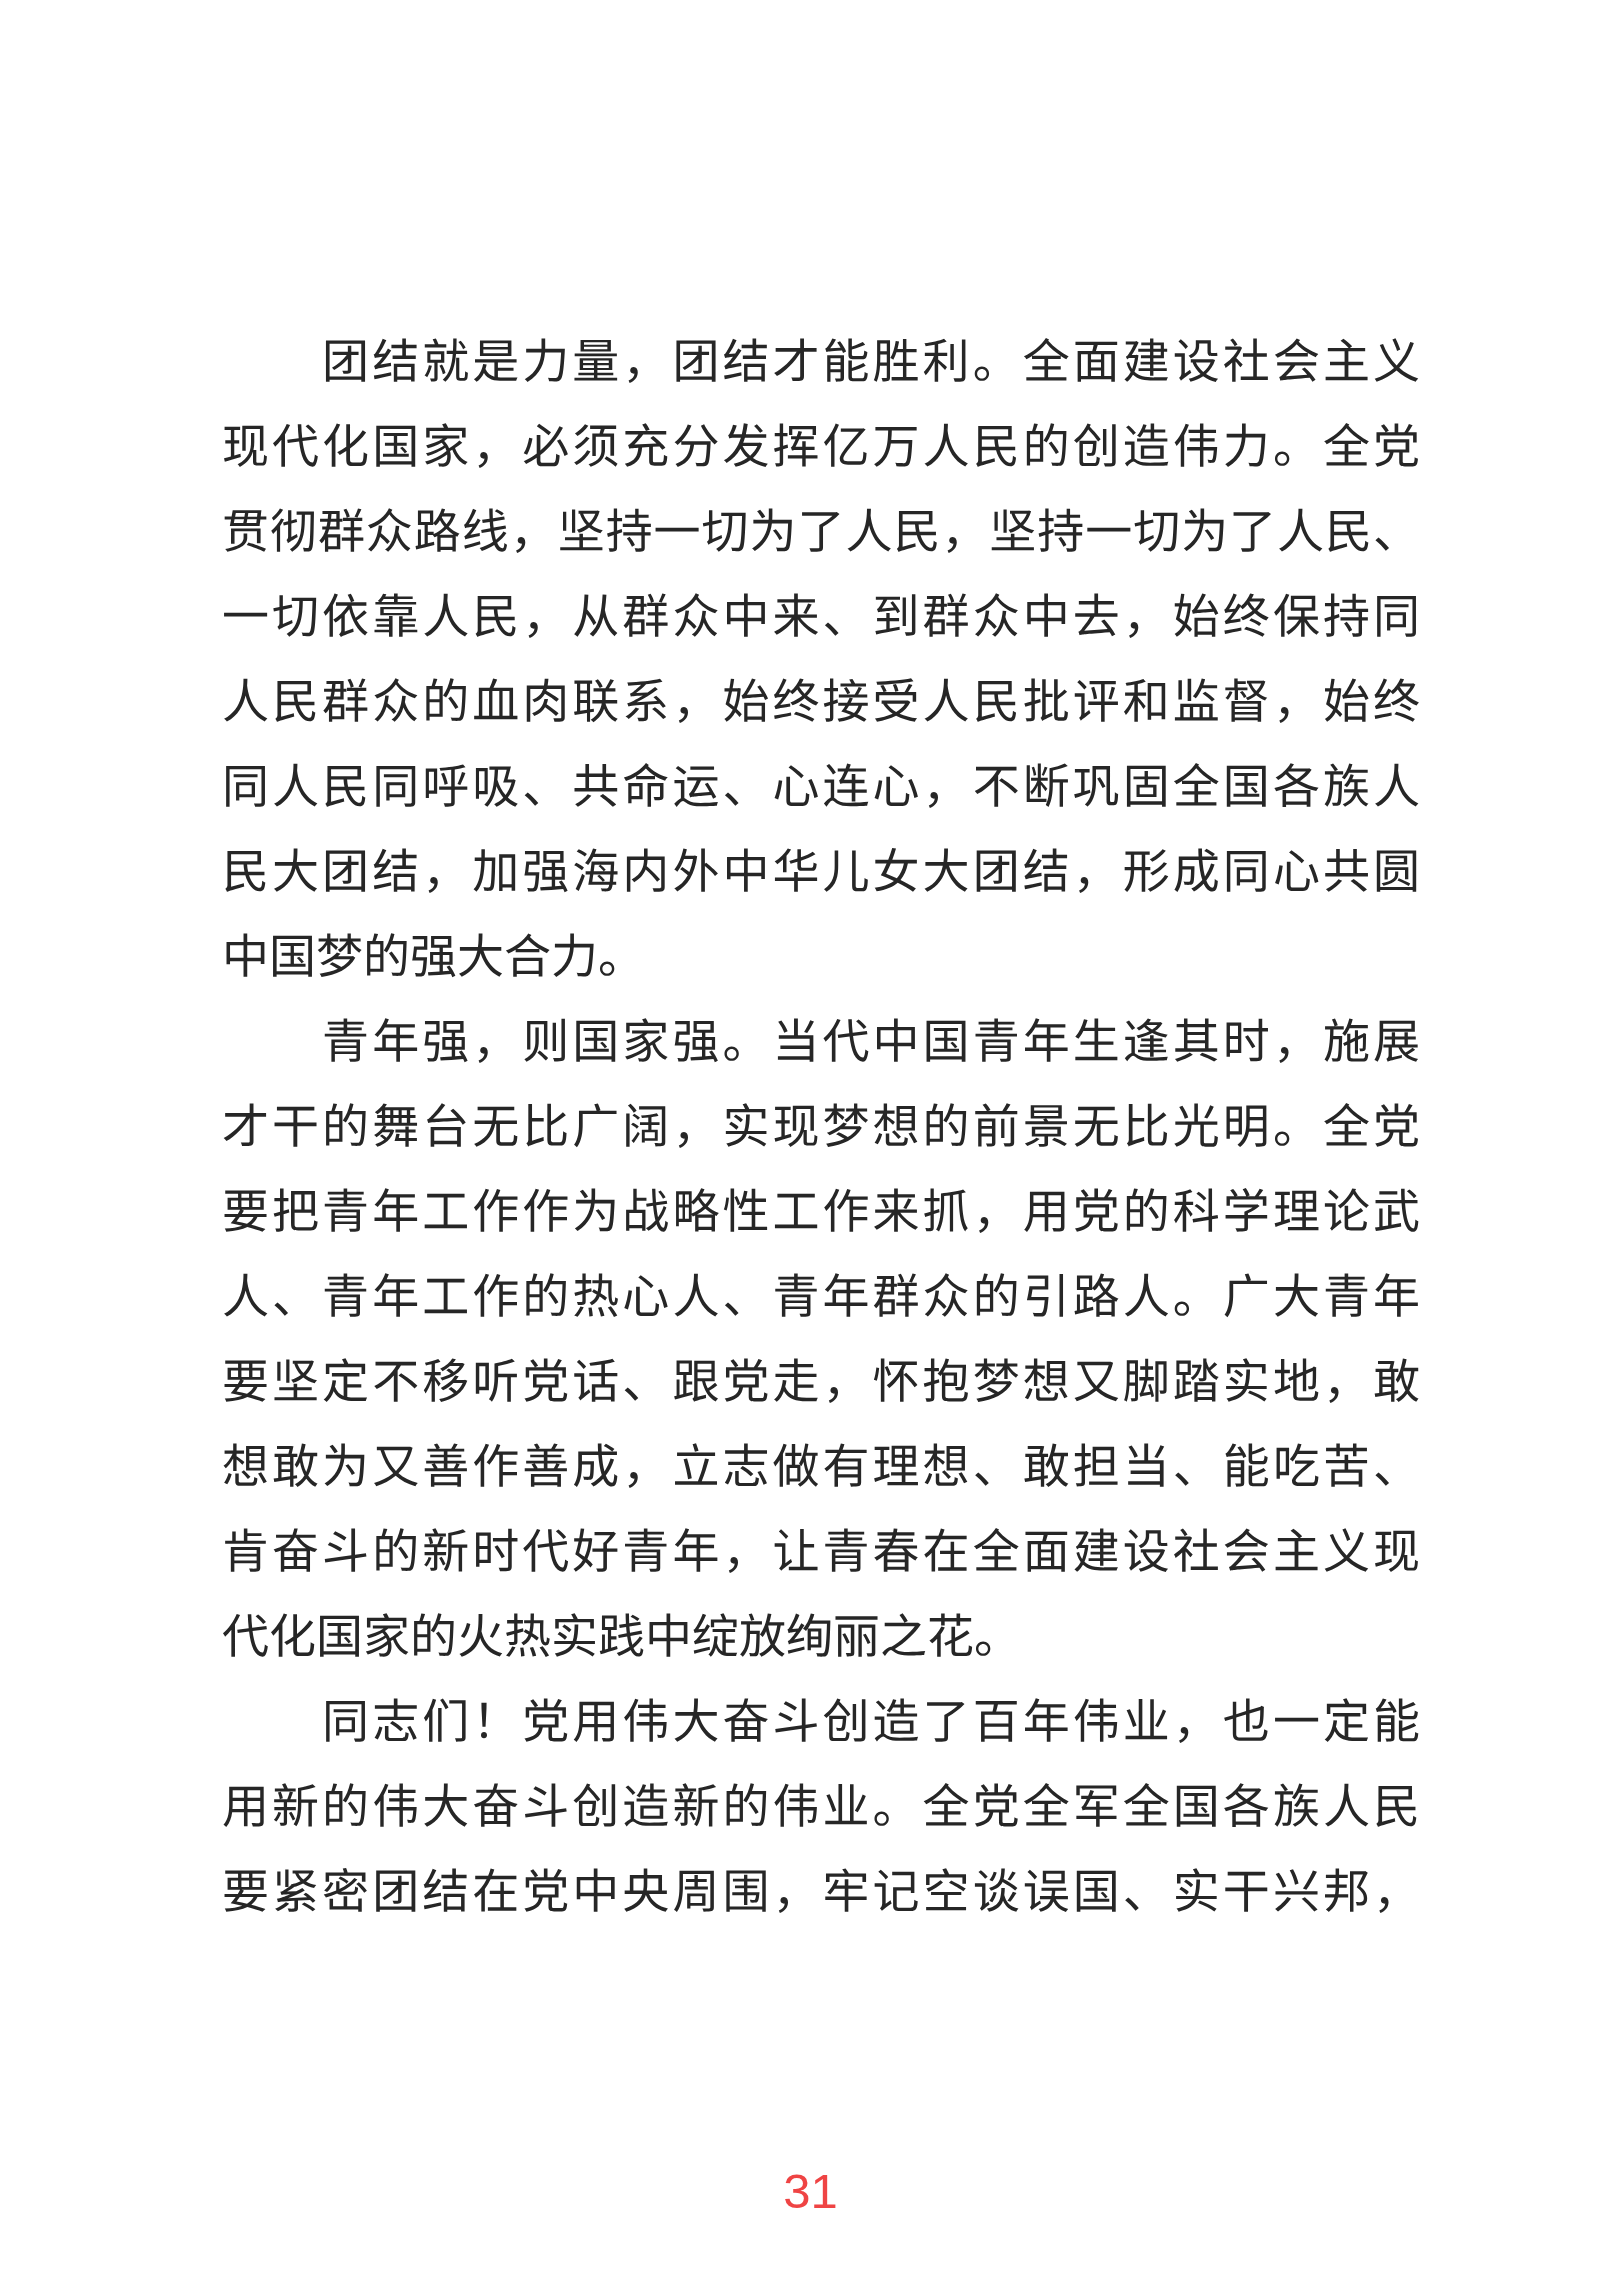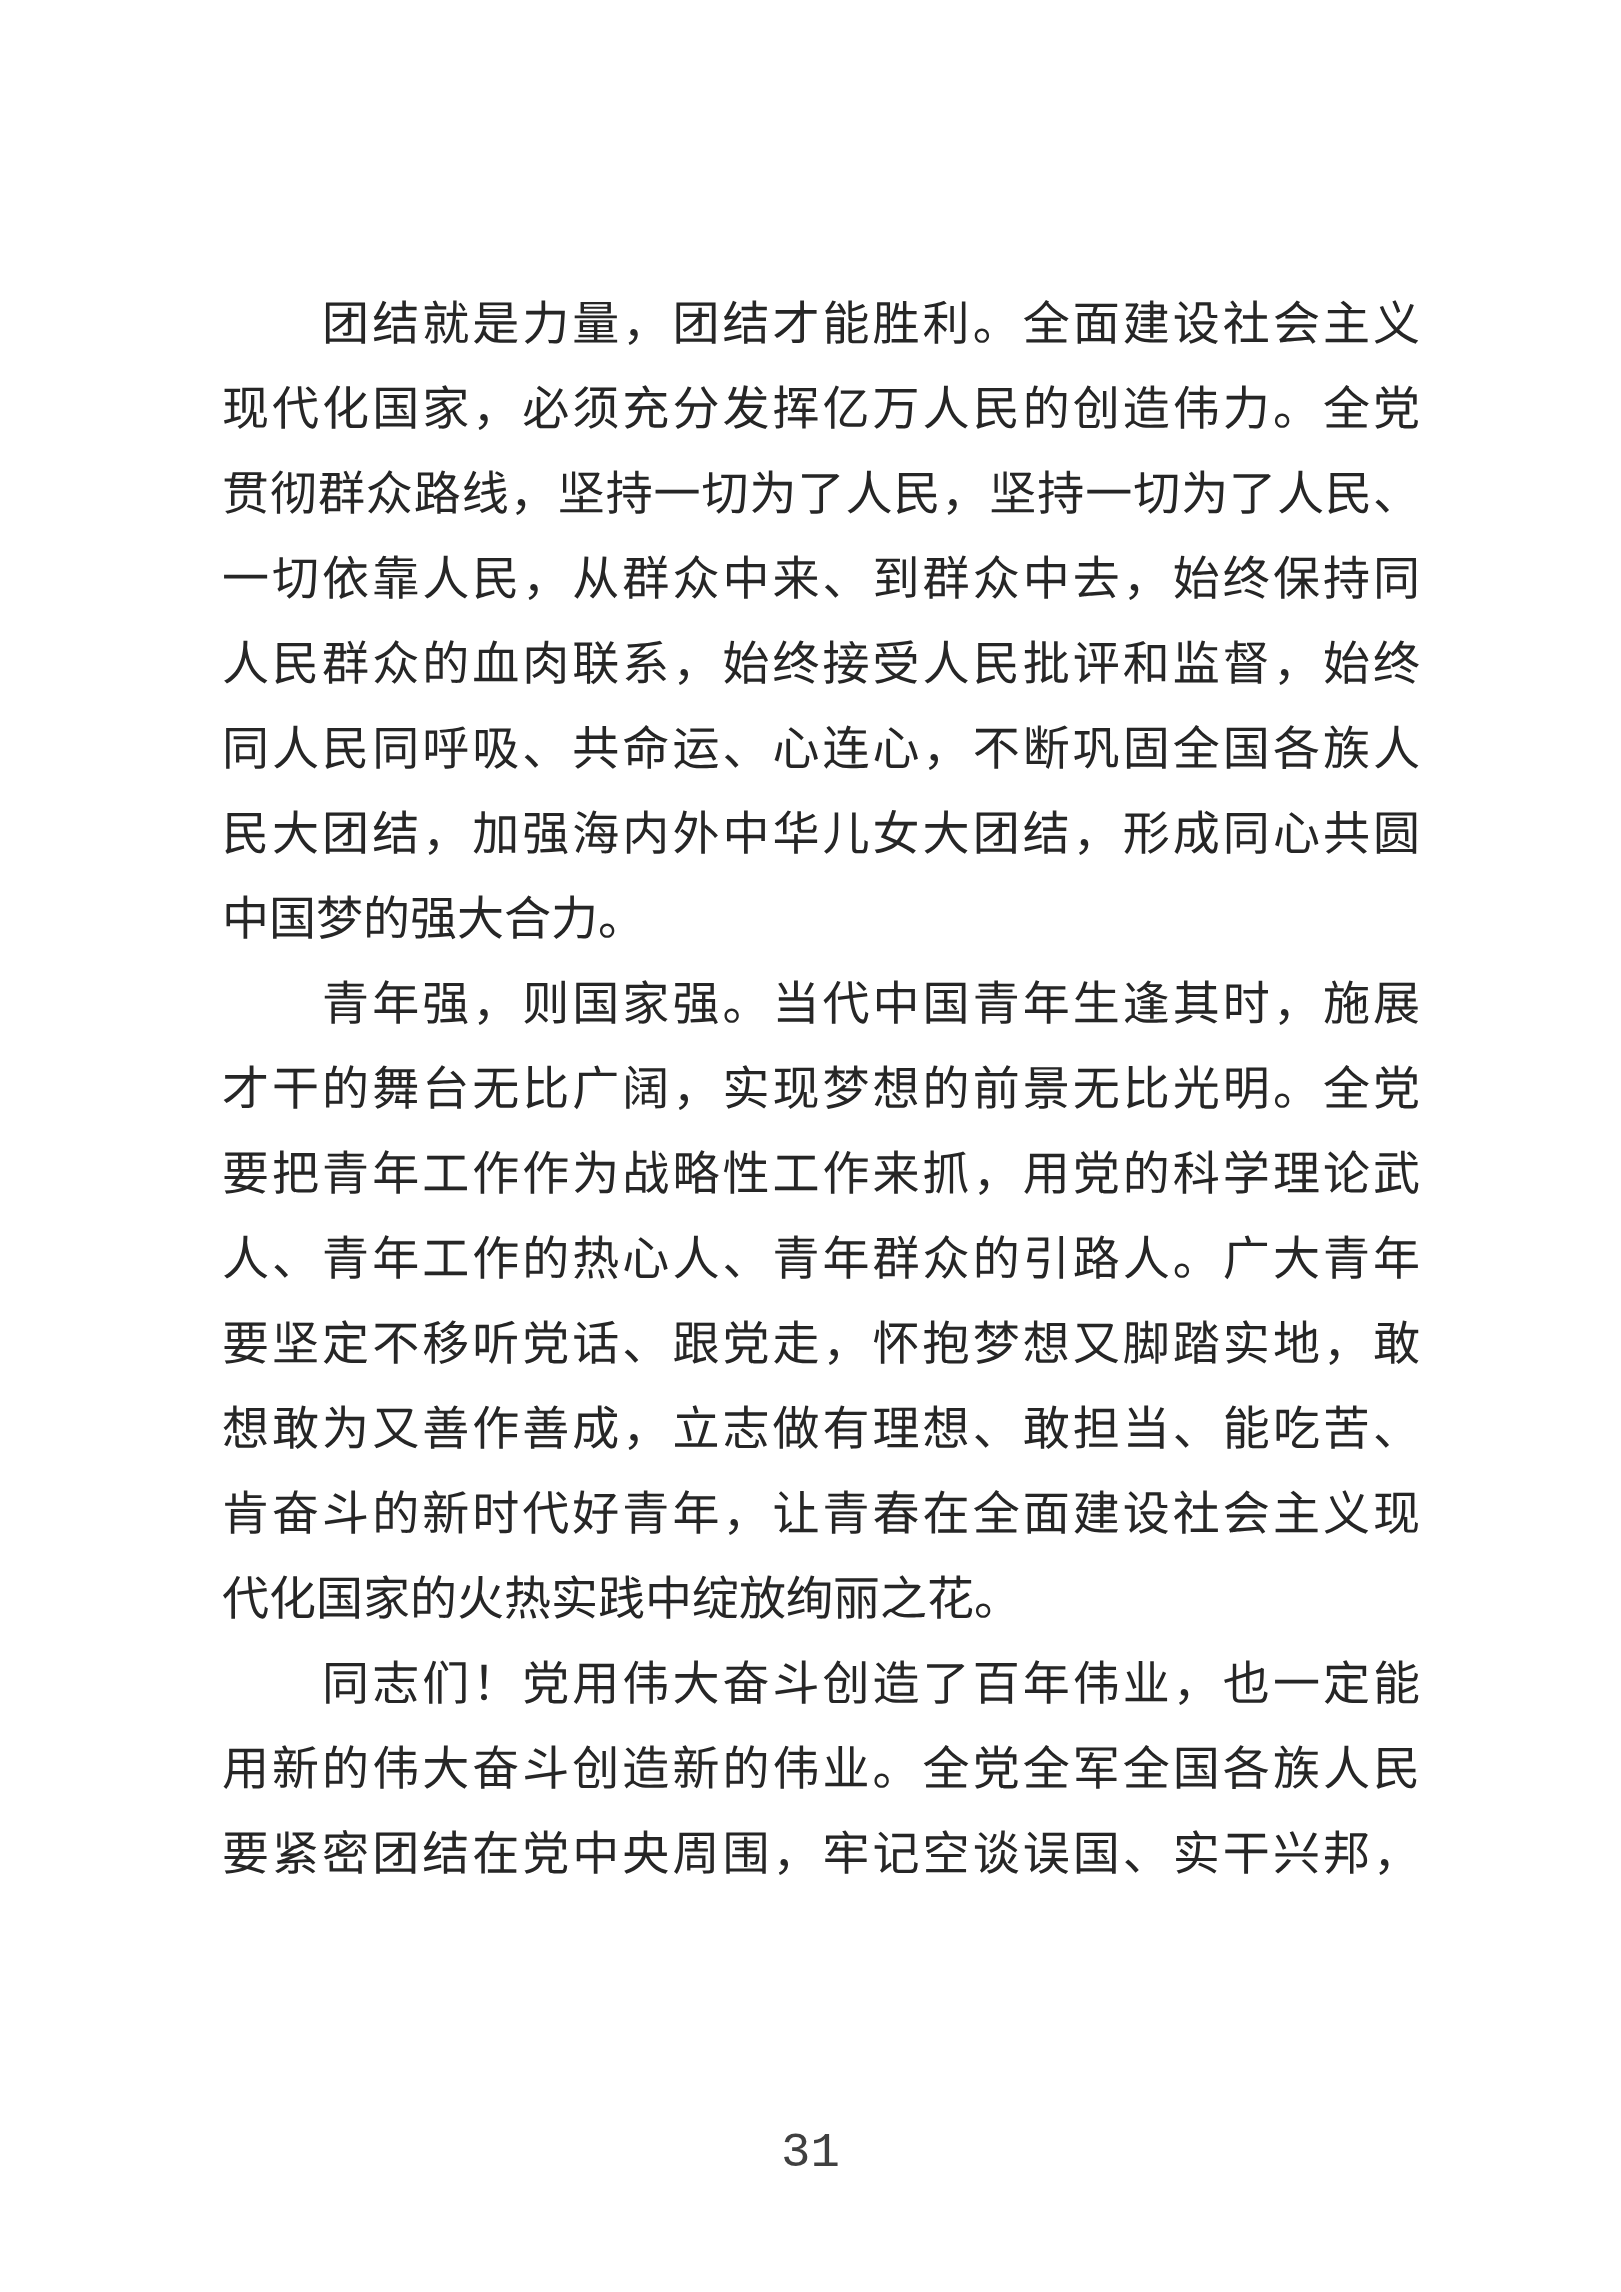--- a/index.html
+++ b/index.html
@@ -11,20 +11,21 @@
     width: 1621px;
     height: 2293px;
     position: relative;
     font-family: "DejaVu Serif", serif;
     overflow: hidden;
   }
   .page {
     position: absolute;
     inset: 0;
     background: #ffffff;
+    margin-top: 38px;
   }
   .body-text {
     position: absolute;
     left: 222px;
     top: 281px;
     width: 1198px;
     color: #262626;
     font-size: 47px;
     line-height: 85px;
     font-family: "DejaVu Serif", serif;
@@ -40,22 +41,22 @@
     text-align-last: left;
   }
   .page-number {
     position: absolute;
     left: 0;
     right: 0;
     top: 2129px;
     text-align: center;
     font-size: 49px;
     line-height: 1;
-    color: #404040;
-    font-family: Liberation Mono, monospace;
+    color: #ef4444;
+    font-family: Liberation Sans, sans-serif;
   }
 </style>
 </head>
 <body>
 
 <div class="page">
   <div class="body-text">
     <div class="line">　　团结就是力量，团结才能胜利。全面建设社会主义</div>
     <div class="line">现代化国家，必须充分发挥亿万人民的创造伟力。全党</div>
     <div class="line">贯彻群众路线，坚持一切为了人民，坚持一切为了人民、</div>

